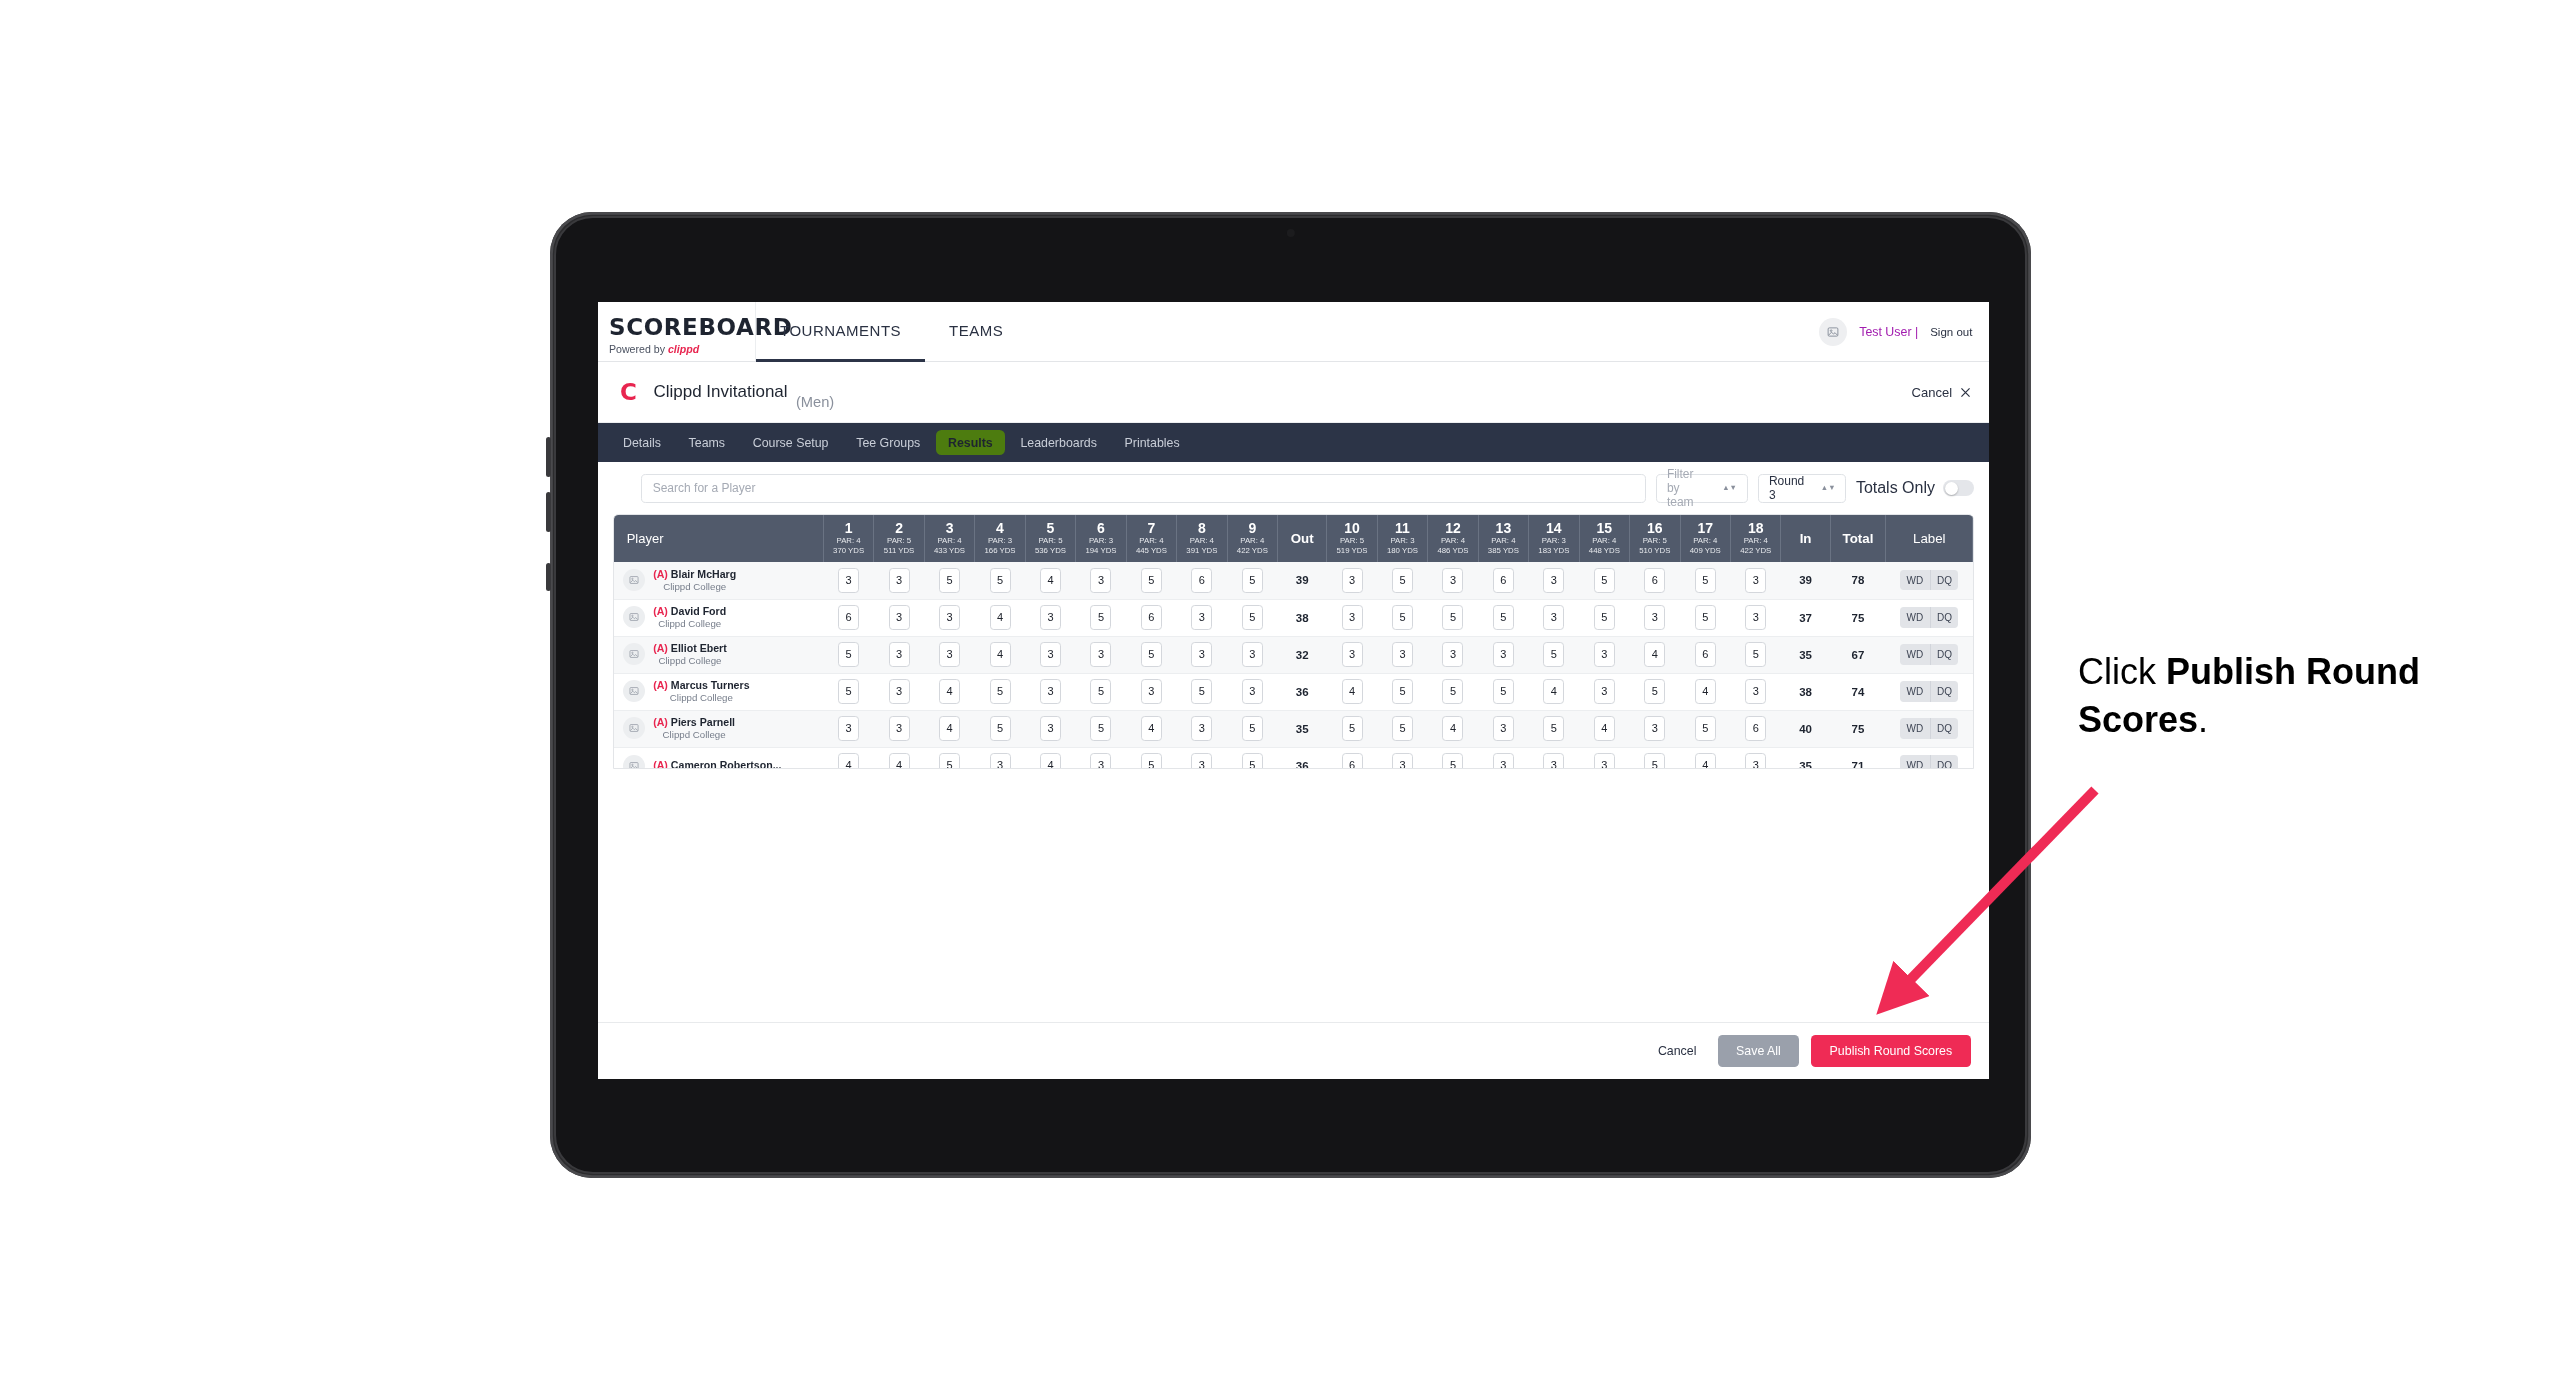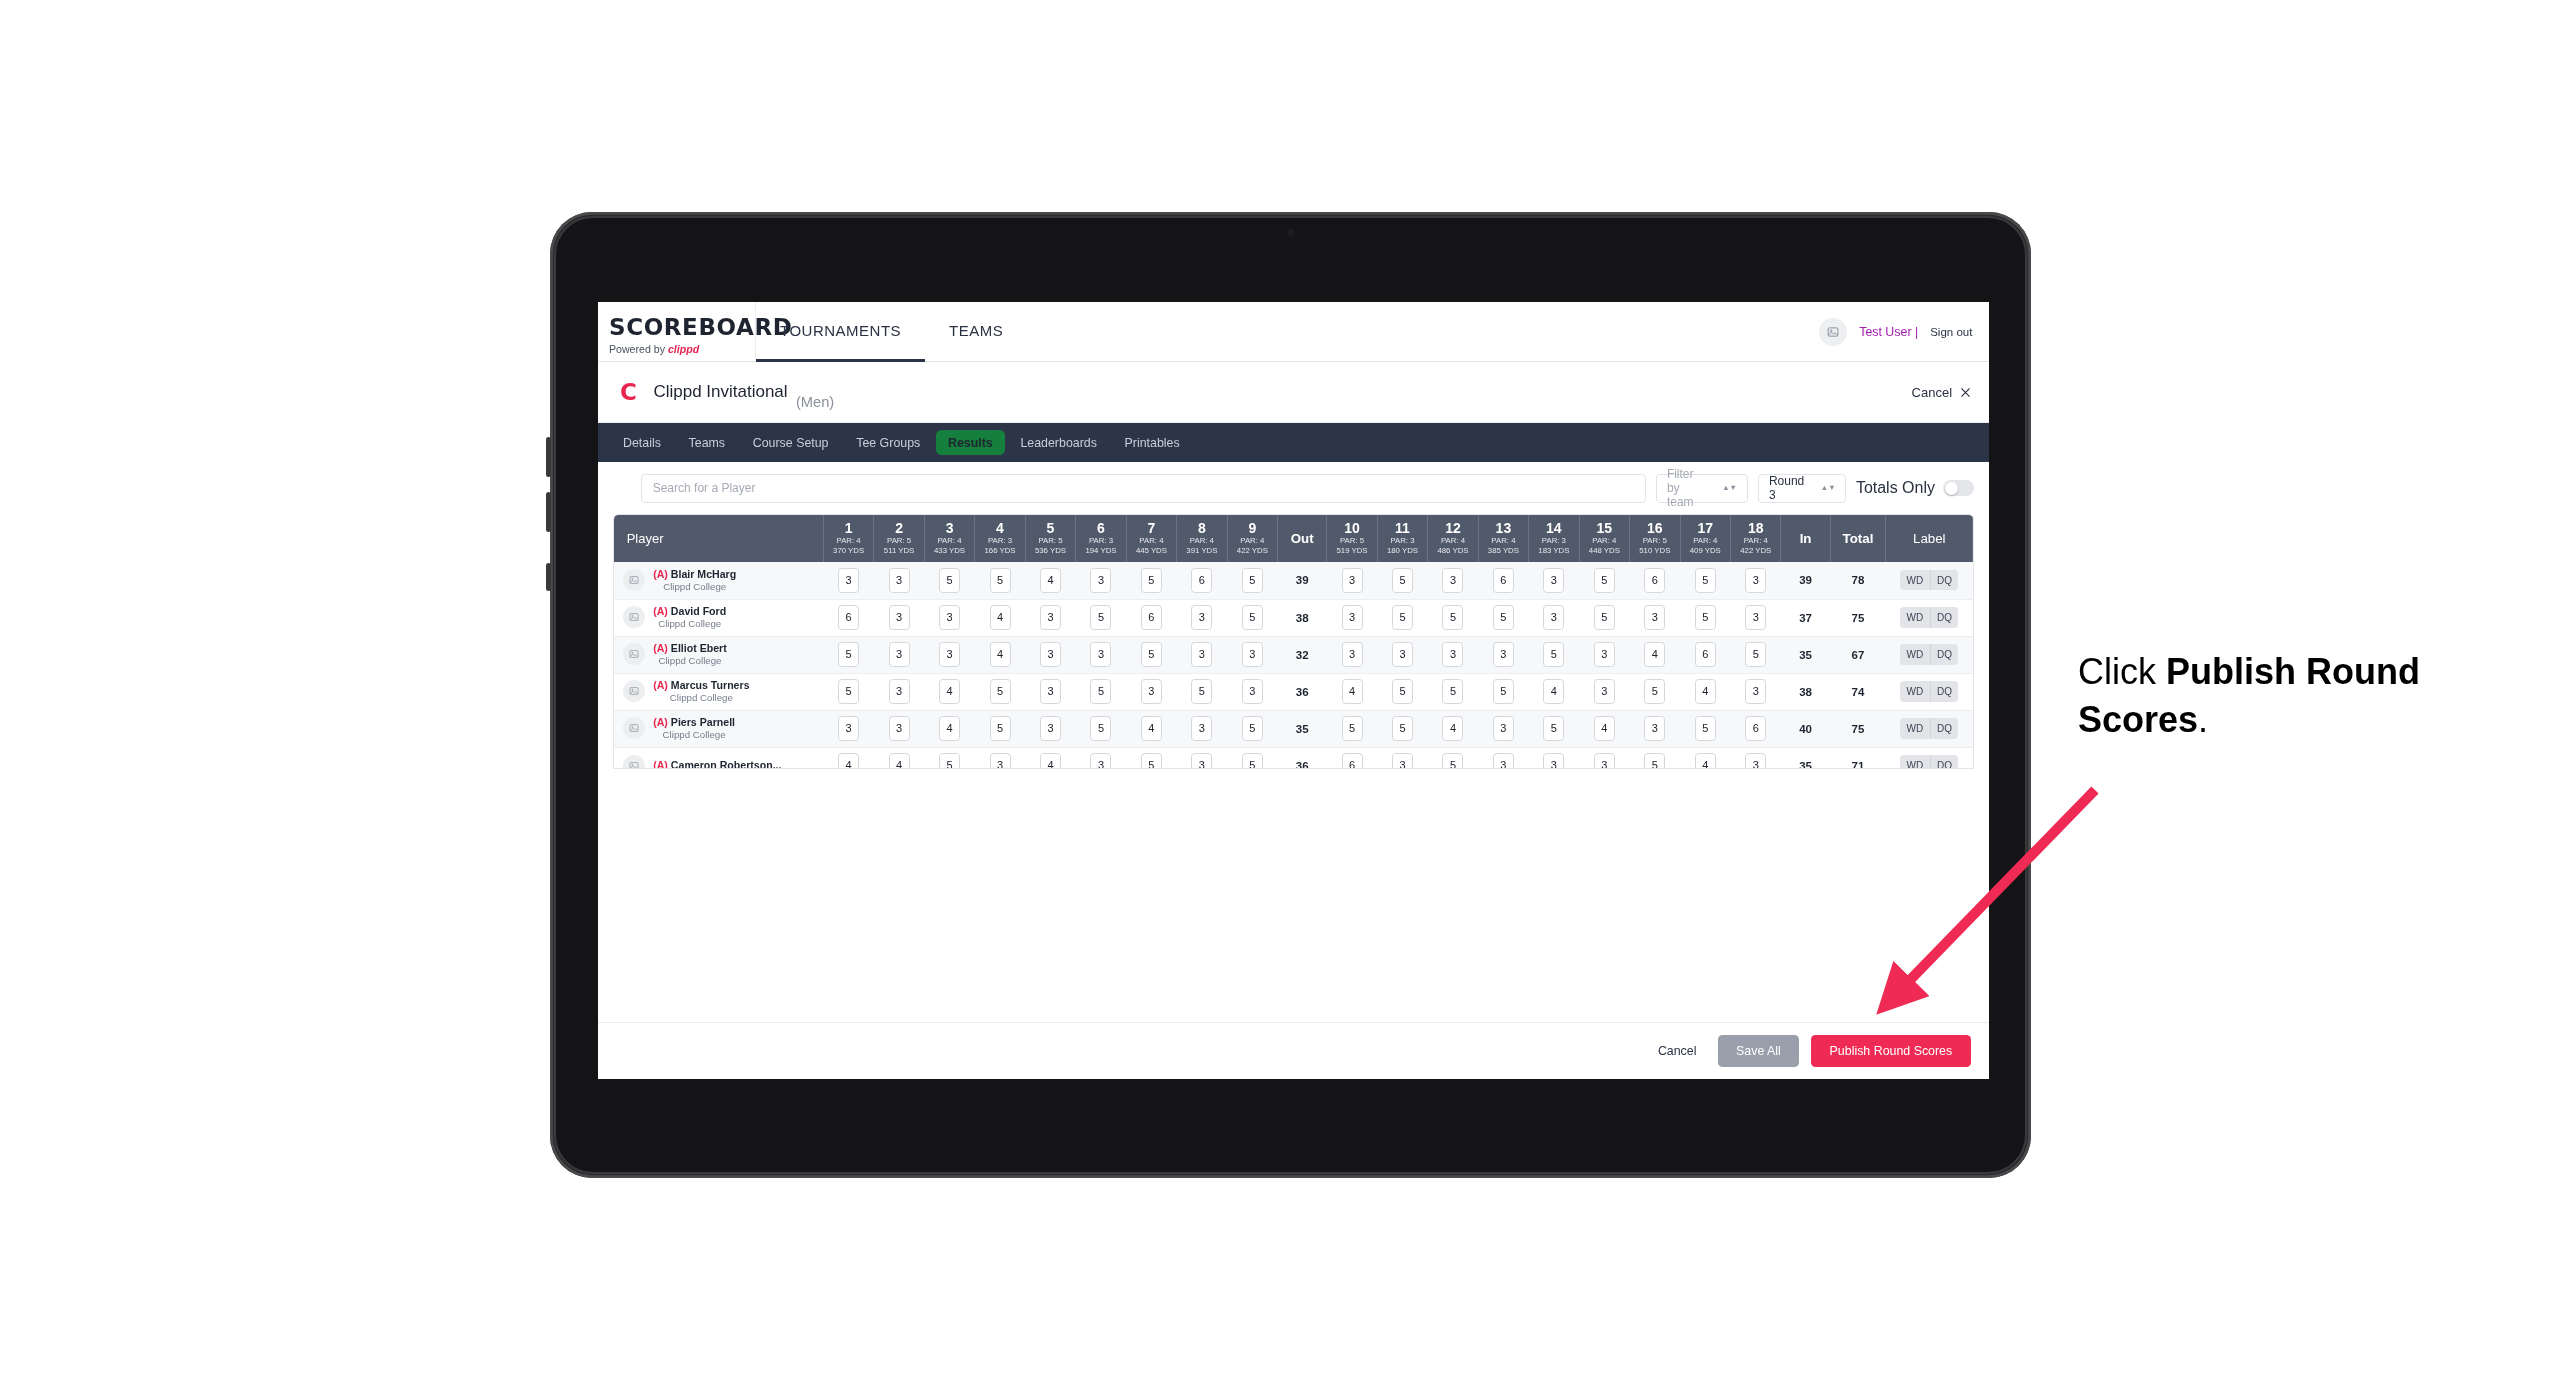--- a/index.html
+++ b/index.html
@@ -134,21 +134,21 @@
     gap: 3.7px;
   }
   .sec-tab {
     font-size: 12.4px;
     color: #c9ced8;
     padding: 5.5px 12px;
     border-radius: 5.5px;
     cursor: pointer;
   }
   .sec-tab.active {
-    background: #15803d;
+    background: #4d7c0f;
     color: #1e2430;
     font-weight: 600;
   }
 
   
   #toolbar {
     height: 52px;
     display: flex; align-items: center;
     padding: 0 14.7px;
     gap: 10px;

